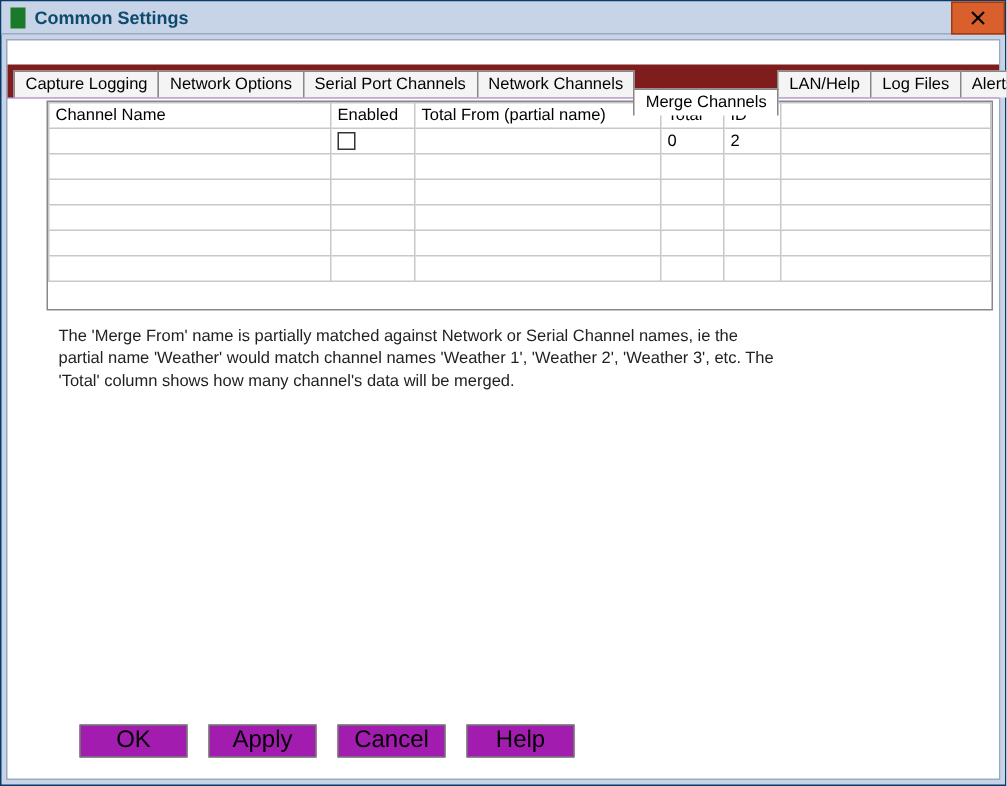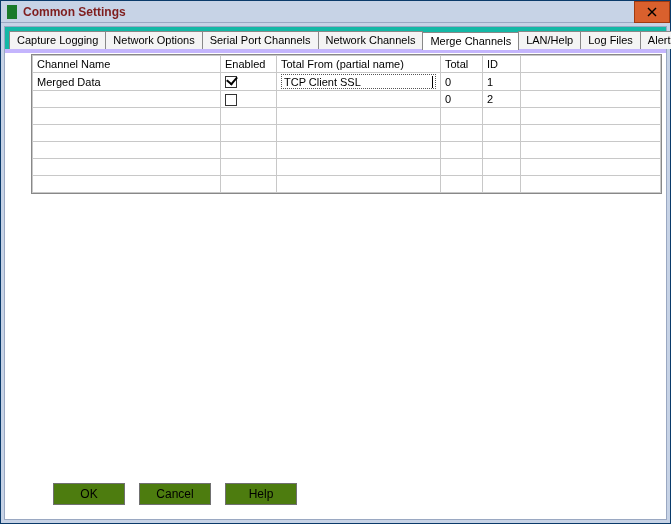--- a/index.html
+++ b/index.html
@@ -24,21 +24,21 @@
     border-bottom: 1px solid #9aa8c2;
   }
   .titlebar .app-icon {
     width: 10px; height: 14px;
     background: #1a7a2a;
     margin-right: 6px;
   }
   .titlebar .title {
     font-size: 12px;
     font-weight: bold;
-    color: #7f1d1d;
+    color: #0c4a6e;
     flex: 1;
   }
   .titlebar .close {
     width: 36px; height: 22px;
     background: #d9602d;
     display: flex; align-items: center; justify-content: center;
     border: 1px solid #a03a10;
   }
   .titlebar .close svg { width: 10px; height: 10px; }
   .client {
@@ -46,38 +46,39 @@
     margin: 3px;
     background: #fff;
     border: 1px solid #9aa8c2;
     display: flex; flex-direction: column;
     position: relative;
   }
   .tabstrip {
     display: flex;
     padding: 4px 4px 0 4px;
     gap: 0;
-    background: #14b8a6;
-    border-bottom: 4px solid #c4b5fd;
+    background: #7f1d1d;
+    border-bottom: 1px solid #c4b5fd;
+    margin-top: 16px;
   }
   .tab {
     border: 1px solid #888;
     border-bottom: none;
     padding: 2px 7px;
     font-size: 11px;
     background: #f4f4f4;
     margin-right: -1px;
     position: relative;
     cursor: default;
     white-space: nowrap;
   }
   .tab.active {
     background: #fff;
     z-index: 2;
-    top: 1px;
+    top: 12px;
     padding-bottom: 3px;
   }
   .tab-content {
     flex: 1;
     padding: 1px 4px 4px 4px;
     display: flex; flex-direction: column; margin-left: 22px;
   }
   .grid-wrap {
     border: 1px solid #888;
     height: 140px;
@@ -150,22 +151,22 @@
   .help-text p { margin: 0 0 12px 0; max-width: 480px; }
   .button-row {
     padding: 8px 10px 10px 22px;
     display: flex;
     gap: 14px;
   }
   .btn {
     min-width: 72px;
     height: 22px;
     border: 1px solid #707070;
-    background: #4d7c0f;
-    font-size: 12px;
+    background: #a21caf;
+    font-size: 16px;
     padding: 0 10px;
     cursor: default;
     display: flex; align-items: center; justify-content: center;
   }
   td.center { text-align: left; }
 </style>
 </head>
 <body>
 
 <div class="window">
@@ -212,32 +213,20 @@
               <th>Channel Name</th>
               <th>Enabled</th>
               <th>Total From (partial name)</th>
               <th>Total</th>
               <th>ID</th>
               <th></th>
             </tr>
           </thead>
           <tbody>
             <tr>
-              <td>Merged Data</td>
-              <td class="center">
-                <span class="checkbox checked"></span>
-              </td>
-              <td>
-                <div class="cell-input">TCP Client SSL</div>
-              </td>
-              <td>0</td>
-              <td>1</td>
-              <td></td>
-            </tr>
-            <tr>
               <td></td>
               <td class="center">
                 <span class="checkbox"></span>
               </td>
               <td></td>
               <td>0</td>
               <td>2</td>
               <td></td>
             </tr>
             <tr>
@@ -278,27 +267,31 @@
                 <td></td>
                 <td></td>
                 <td></td>
                 <td></td>
               </tr>
           </tbody>
         </table>
       </div>
 
       <div class="help-text">
+        <p>The 'Merge From' name is partially matched against Network or Serial Channel names, ie the partial name 'Weather' would match channel names 'Weather 1', 'Weather 2',  'Weather 3', etc. The 'Total' column shows how many channel's data will be merged.</p>
       </div>
 
       <div style="flex:1"></div>
 
       <div class="button-row">
         <div class="btn">
             <span>OK</span>
+          </div>
+        <div class="btn">
+            <span>Apply</span>
           </div>
         <div class="btn">
             <span>Cancel</span>
           </div>
         <div class="btn">
             <span>Help</span>
           </div>
       </div>
 
     </div>

